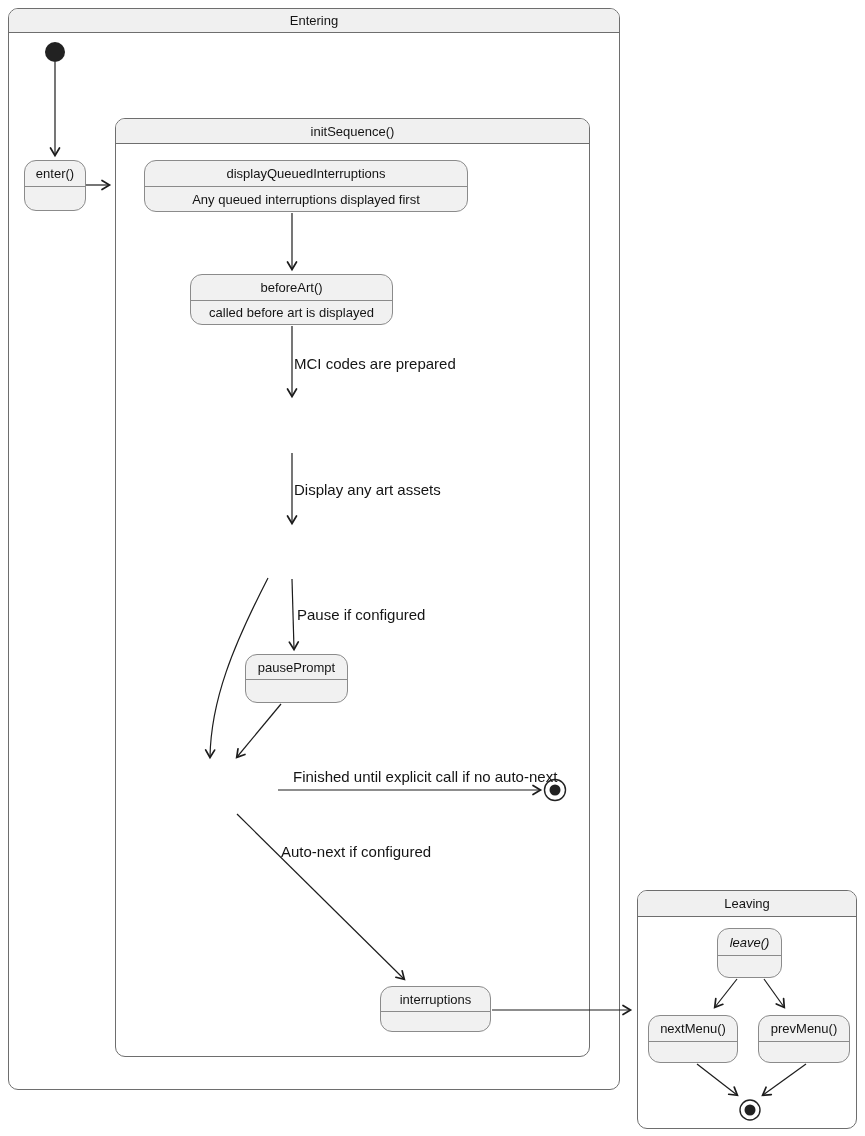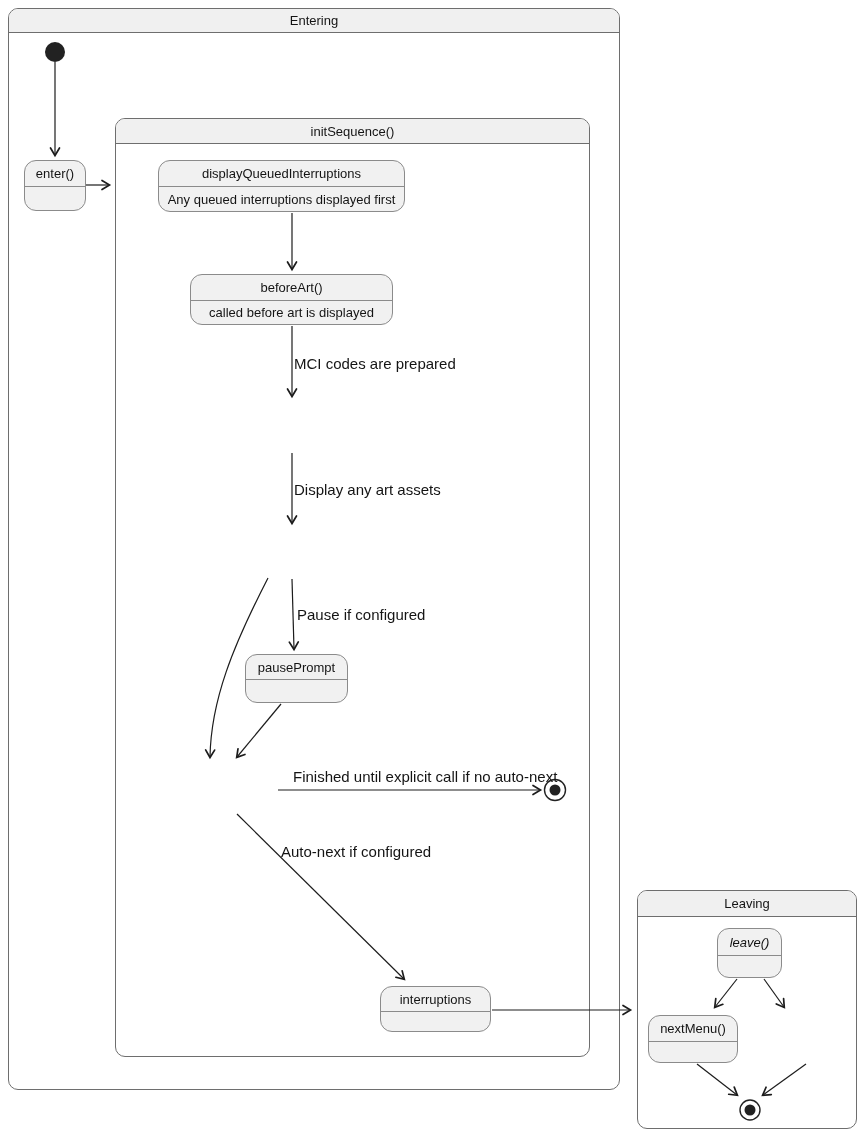--- a/index.html
+++ b/index.html
@@ -77,21 +77,21 @@
       <circle cx="750" cy="1110" r="10" fill="#ffffff" stroke="#222222" stroke-width="1.4"></circle>
       <circle cx="750" cy="1110" r="5.5" fill="#222222"></circle>
     </g>
   </svg>
 
   <div class="state" style="left:24px;top:160px;width:62px;height:51px;">
     <div class="state-title" style="height:25px;">enter()</div>
     <div class="state-body"></div>
   </div>
 
-  <div class="state" style="left:158px;top:160px;width:247px;height:52px;">
+  <div class="state" style="left:144px;top:160px;width:324px;height:52px;">
     <div class="state-title" style="height:25px;">displayQueuedInterruptions</div>
     <div class="state-body">Any queued interruptions displayed first</div>
   </div>
 
   <div class="state" style="left:190px;top:274px;width:203px;height:51px;">
     <div class="state-title" style="height:25px;">beforeArt()</div>
     <div class="state-body">called before art is displayed</div>
   </div>
 
 
@@ -110,20 +110,24 @@
   <div class="state" style="left:717px;top:928px;width:65px;height:50px;font-style:italic;">
     <div class="state-title" style="height:26px;">leave()</div>
     <div class="state-body"></div>
   </div>
 
   <div class="state" style="left:648px;top:1015px;width:90px;height:48px;">
     <div class="state-title" style="height:25px;">nextMenu()</div>
     <div class="state-body"></div>
   </div>
 
+  <div class="state" style="left:758px;top:1015px;width:92px;height:48px;">
+    <div class="state-title" style="height:25px;">prevMenu()</div>
+    <div class="state-body"></div>
+  </div>
 
   <div class="edge-label" style="left:294px;top:356px;">MCI codes are prepared</div>
   <div class="edge-label" style="left:294px;top:482px;">Display any art assets</div>
   <div class="edge-label" style="left:297px;top:607px;">Pause if configured</div>
   <div class="edge-label" style="left:293px;top:769px;">Finished until explicit call if no auto-next</div>
   <div class="edge-label" style="left:281px;top:844px;">Auto-next if configured</div>
 
 </div>
 
 </body></html>

